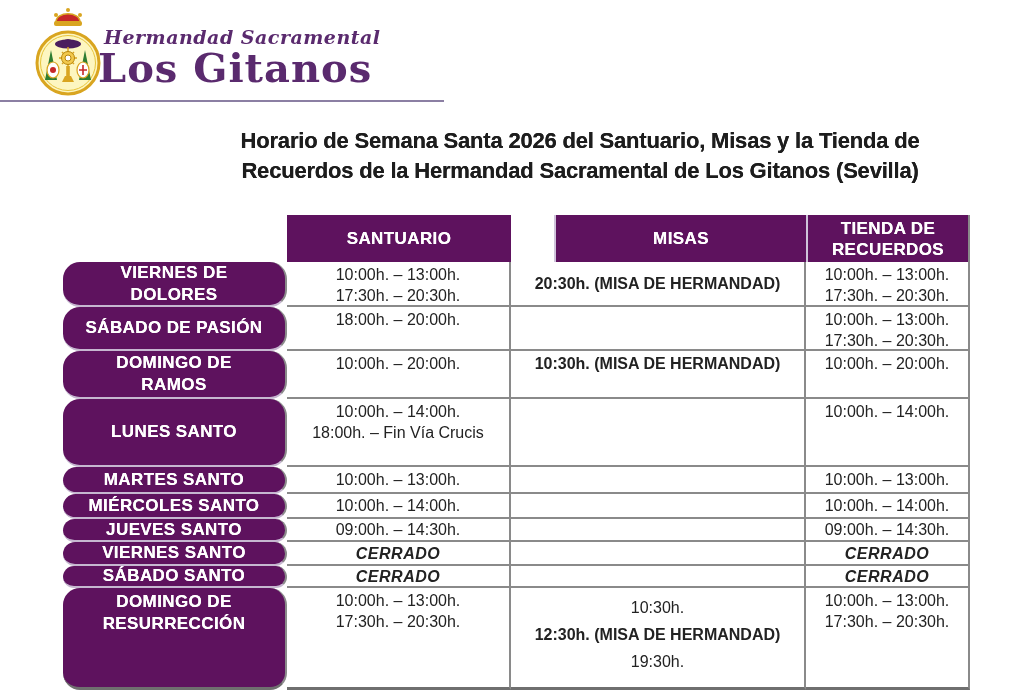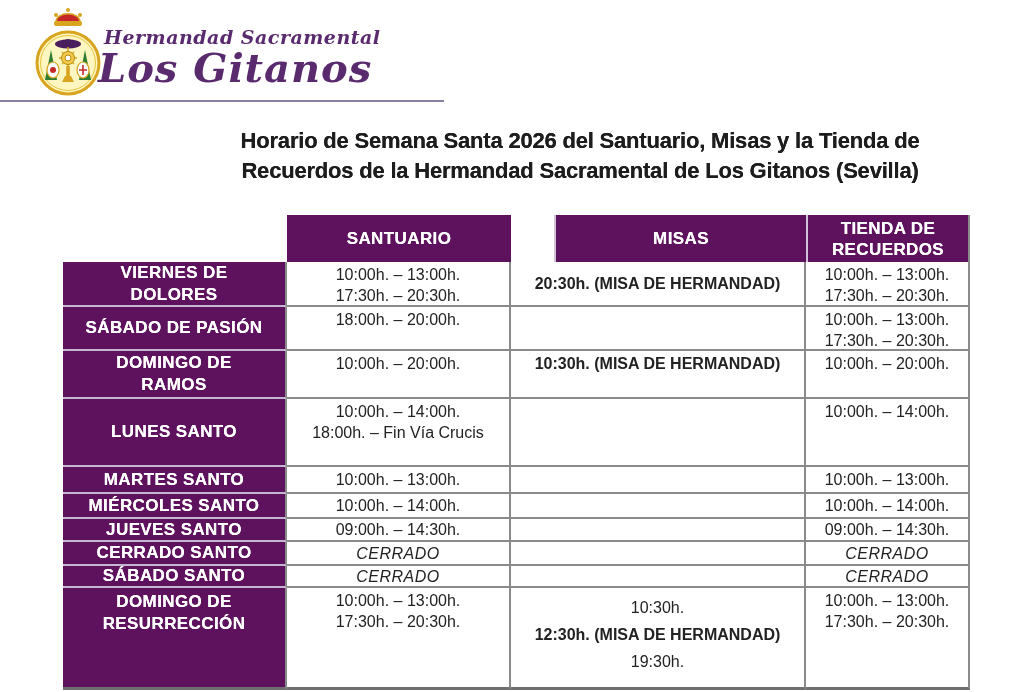--- a/index.html
+++ b/index.html
@@ -10,21 +10,21 @@
   
   .brand{position:absolute;left:0;top:0;width:460px;height:104px;}
   .crest{position:absolute;left:33px;top:6px;}
   .script-small{
     position:absolute;left:104px;top:26px;font-family:"DejaVu Serif",serif;
     font-style:italic;font-weight:700;font-size:19px;color:var(--logo-purple);
     letter-spacing:.5px;
   }
   .script-large{
     position:absolute;left:98px;top:44px;font-family:"DejaVu Serif",serif;
-    font-style:italic;font-weight:700;font-size:40px;color:var(--logo-purple);
+    font-weight:700;font-size:40px;color:var(--logo-purple);
     letter-spacing:1px;
   }
   .divider{position:absolute;left:0;top:100px;width:444px;height:2px;background:var(--divider);}
   
   .title{
     position:absolute;left:130px;top:126px;width:900px;text-align:center;
     font-size:22px;font-weight:800;line-height:30px;color:#1d1d1d;
     white-space:pre-line;letter-spacing:-.2px;text-shadow:0 0 .6px #1d1d1d;
   }
   
@@ -41,31 +41,31 @@
     letter-spacing:.4px;display:flex;align-items:center;justify-content:center;
     text-align:center;line-height:21px;padding:0 6px;text-shadow:0 0 .5px #fff;
   }
   .hd.h1,.hd.h2{border-left:2px solid #cfc3da;}
   .hd.h2{border-right:2px solid var(--border);}
   .lbl{
     background:var(--purple);color:#fff;font-weight:700;font-size:17px;
     line-height:22px;letter-spacing:.4px;display:flex;align-items:center;
     justify-content:center;text-align:center;white-space:pre-line;
     border-right:2px solid var(--border);border-bottom:2px solid var(--sep);
-    text-shadow:0 0 .5px #fff;padding:0 4px;
+    text-shadow:0 0 .5px #fff;padding:0 4px;border-radius:17px;
   }
   .cel{
     background:#fff;color:#222;font-size:16px;line-height:21px;text-align:center;
     display:flex;flex-direction:column;align-items:center;justify-content:flex-start;
     padding:2px 4px 0;border-right:2px solid var(--border);
     border-bottom:2px solid var(--border);
   }
   .ln{white-space:nowrap;}
   .ln.b{font-weight:700;}
-  .ln.i{font-style:italic;font-weight:400;letter-spacing:.5px;}
+  .ln.i{font-style:italic;font-weight:700;letter-spacing:.5px;}
   
   .c-mis.r0{justify-content:center;padding:16px 4px;}
   .cel.r4,.cel.r5,.cel.r6,.cel.r7,.cel.r8{justify-content:center;padding:0 4px;}
   .c-mis.r9{justify-content:space-between;padding:9px 4px 15px;}
   .lbl.r9{align-items:flex-start;padding-top:3px;}
   .lbl.r9,.cel.r9{border-bottom:3px solid #6f6f6f;}
 </style>
 </head>
 <body>
 
@@ -176,21 +176,21 @@
       <div class="ln">10:00h. – 14:00h.</div>
     </div>
     <div class="lbl r6">JUEVES SANTO</div>
     <div class="cel c-san r6">
       <div class="ln">09:00h. – 14:30h.</div>
     </div>
     <div class="cel c-mis r6"></div>
     <div class="cel c-tie r6">
       <div class="ln">09:00h. – 14:30h.</div>
     </div>
-    <div class="lbl r7">CERRADO SANTO</div>
+    <div class="lbl r7">VIERNES SANTO</div>
     <div class="cel c-san r7">
       <div class="ln i">CERRADO</div>
     </div>
     <div class="cel c-mis r7"></div>
     <div class="cel c-tie r7">
       <div class="ln i">CERRADO</div>
     </div>
     <div class="lbl r8">SÁBADO SANTO</div>
     <div class="cel c-san r8">
       <div class="ln i">CERRADO</div>

